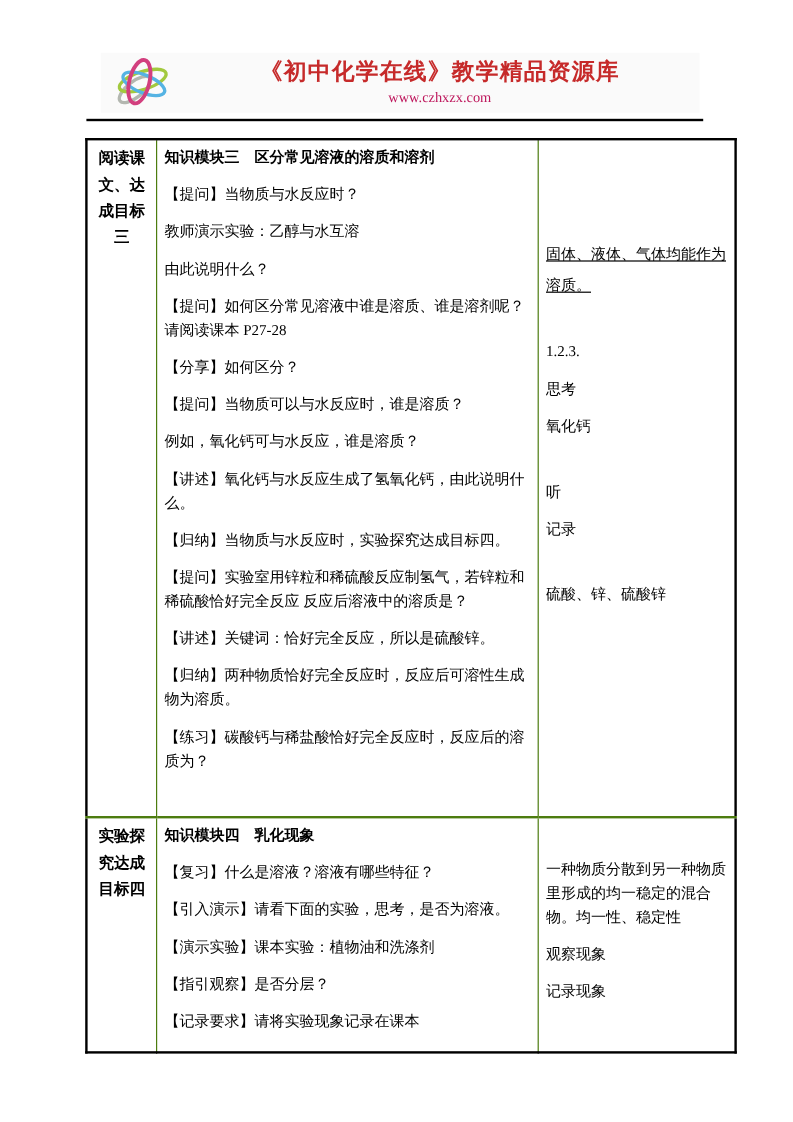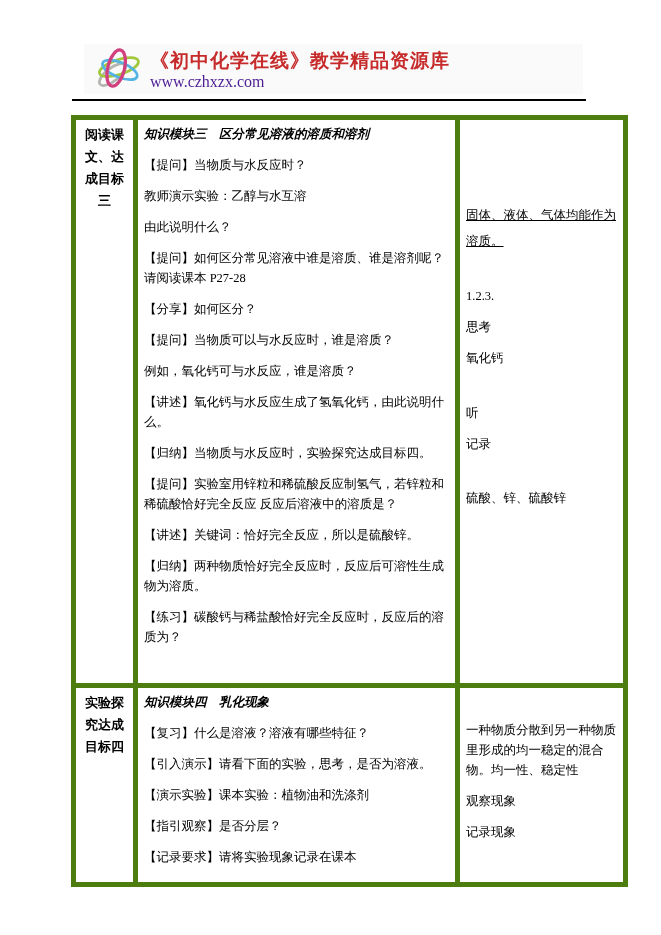--- a/index.html
+++ b/index.html
@@ -7,49 +7,49 @@
     width:661px;height:935px;position:relative;background:#ffffff;color:#000;
     font-family:"Liberation Serif","DejaVu Serif",serif;
     overflow:hidden;
   }
   
   .banner{
     position:absolute;left:84px;top:44px;width:499px;height:50px;
     background:#fafafa;display:flex;align-items:center;
   }
   .logo{width:64px;height:50px;margin-left:2px;flex:0 0 auto;}
-  .banner-text{flex:1;text-align:left;}
+  .banner-text{flex:1;text-align:center;}
   .site-title{
     font-weight:bold;font-size:19px;line-height:22px;color:#c62a2a;
     letter-spacing:1px;
   }
-  .site-url{font-size:16px;line-height:15px;color:#4c1d95;margin-top:2px;}
+  .site-url{font-size:12px;line-height:15px;color:#be185d;margin-top:2px;}
   .header-rule{
     position:absolute;left:72px;top:99px;width:514px;height:2px;background:#000;
   }
   
   table.lesson{
     position:absolute;left:71px;top:115px;width:529px;
     border-collapse:collapse;table-layout:fixed;
     border:2px solid #000;
   }
-  table.lesson td{border:5px solid #4d7c0f;vertical-align:top;padding:4px 6px;}
+  table.lesson td{border:1px solid #4d7c0f;vertical-align:top;padding:4px 6px;}
   tr.row1 td{border-bottom-width:2px;height:555px;}
   tr.row2 td{height:172px;}
   td.cell-goal{
     width:45px;vertical-align:middle;text-align:center;
     font-weight:bold;font-size:13px;line-height:22px;
     word-break:break-all;padding:0 3px;
   }
   td.cell-m{width:305px;padding-left:8px;padding-right:6px;}
   td.cell-r{width:151px;}
   .cell-m p,.cell-r p{
     margin:0 0 11px;font-size:12.5px;line-height:20px;
   }
-  .module-title{font-weight:bold;font-size:13px;font-style:italic;}
+  .module-title{font-weight:bold;font-size:13px;}
   
   .lh26{line-height:26px !important;}
   .g78{margin-top:78px !important;text-decoration:underline;}
   .g32{margin-top:32px !important;}
   .g35{margin-top:35px !important;}
   .g34{margin-top:34px !important;}
   .g28{margin-top:28px !important;}
   .g5{margin-top:5px !important;}
   .g6{margin-top:6px !important;}
 </style>

